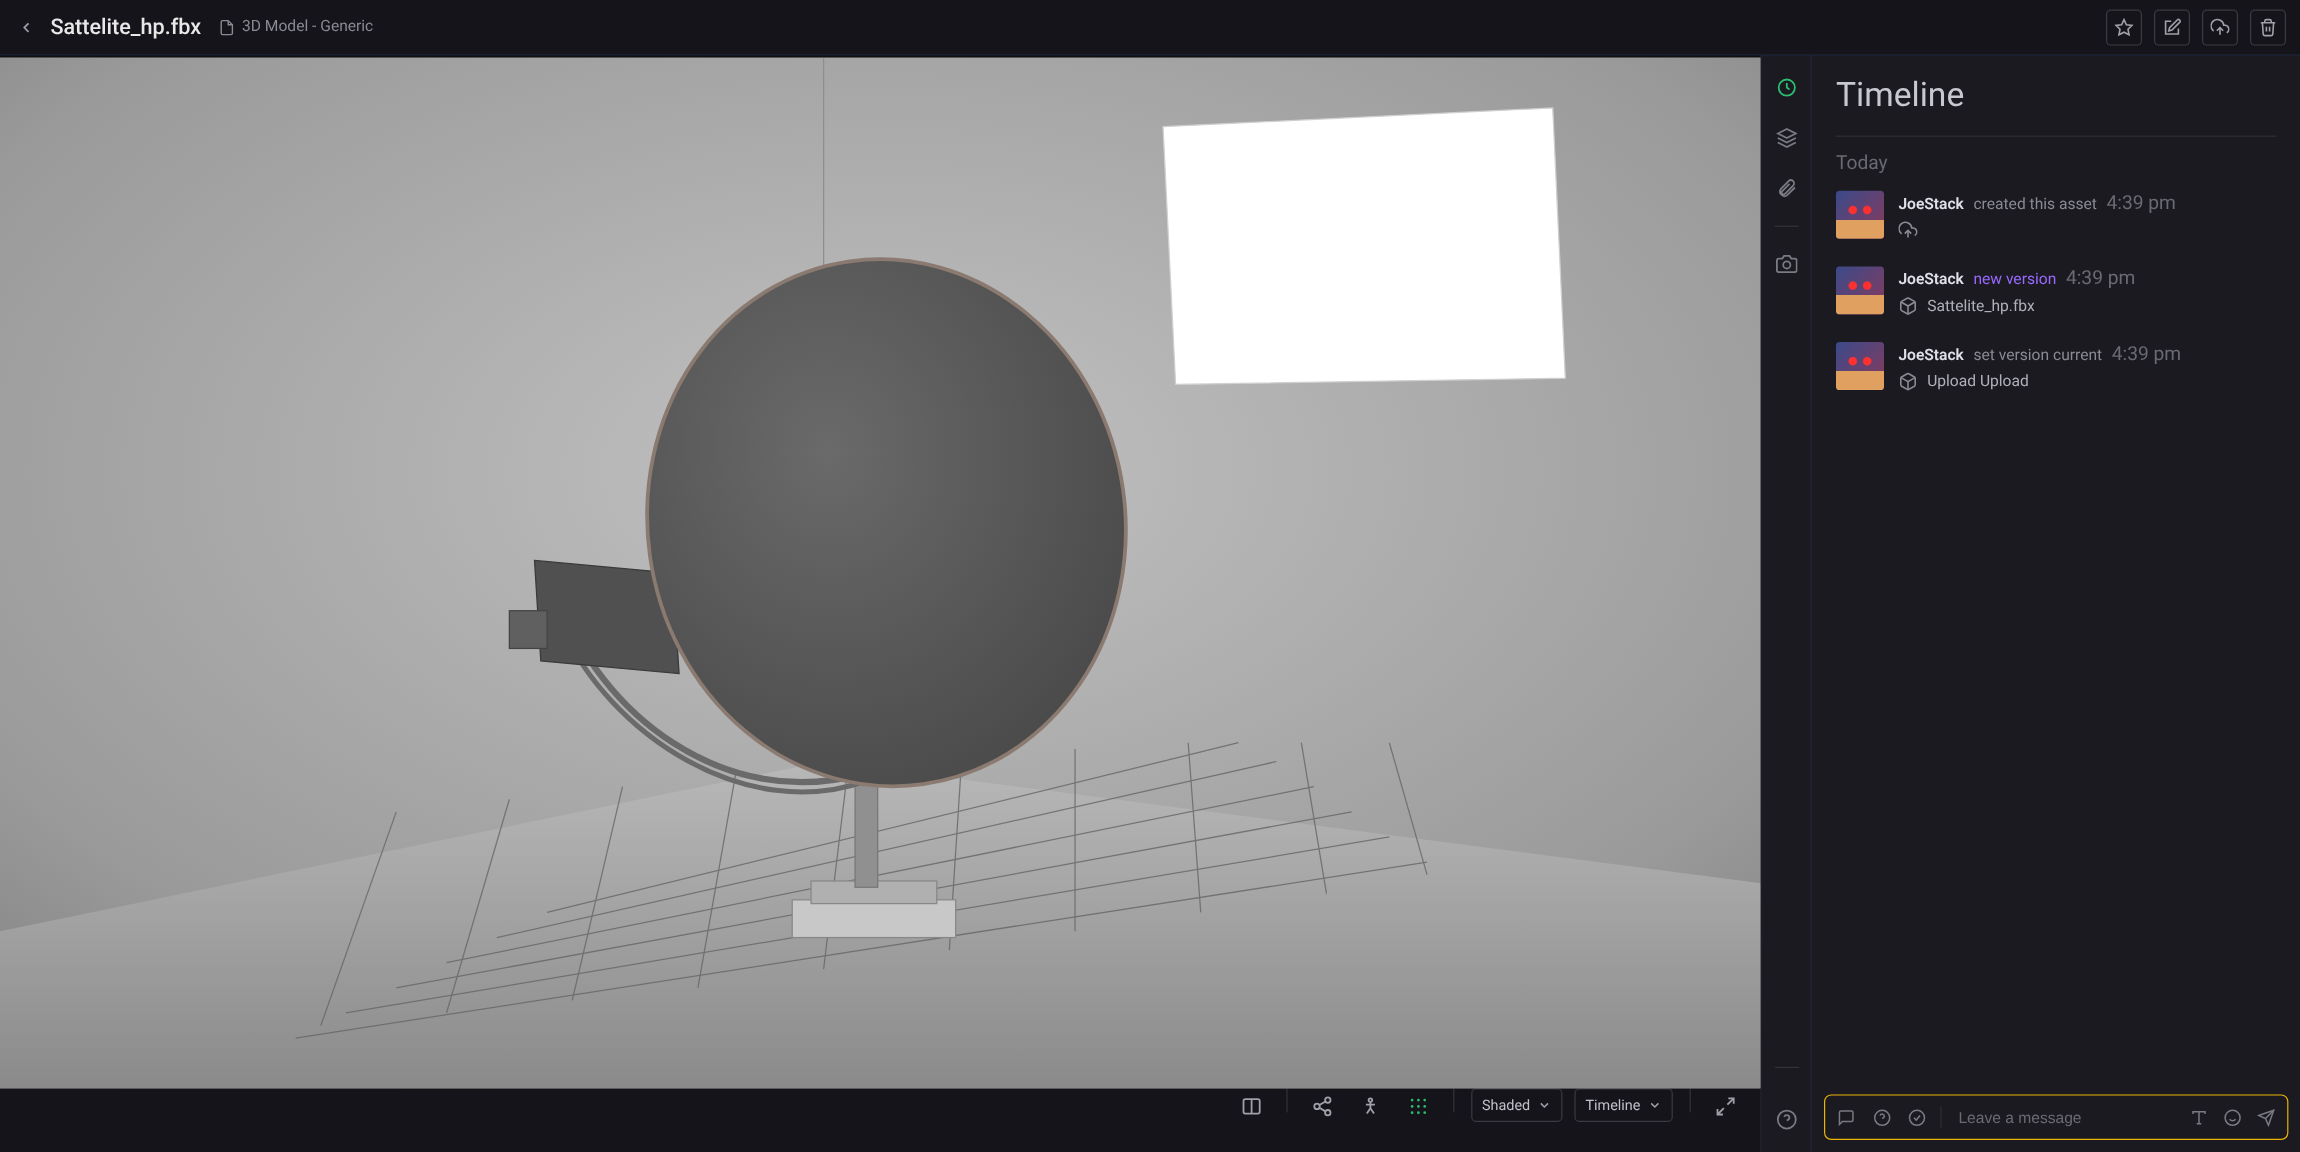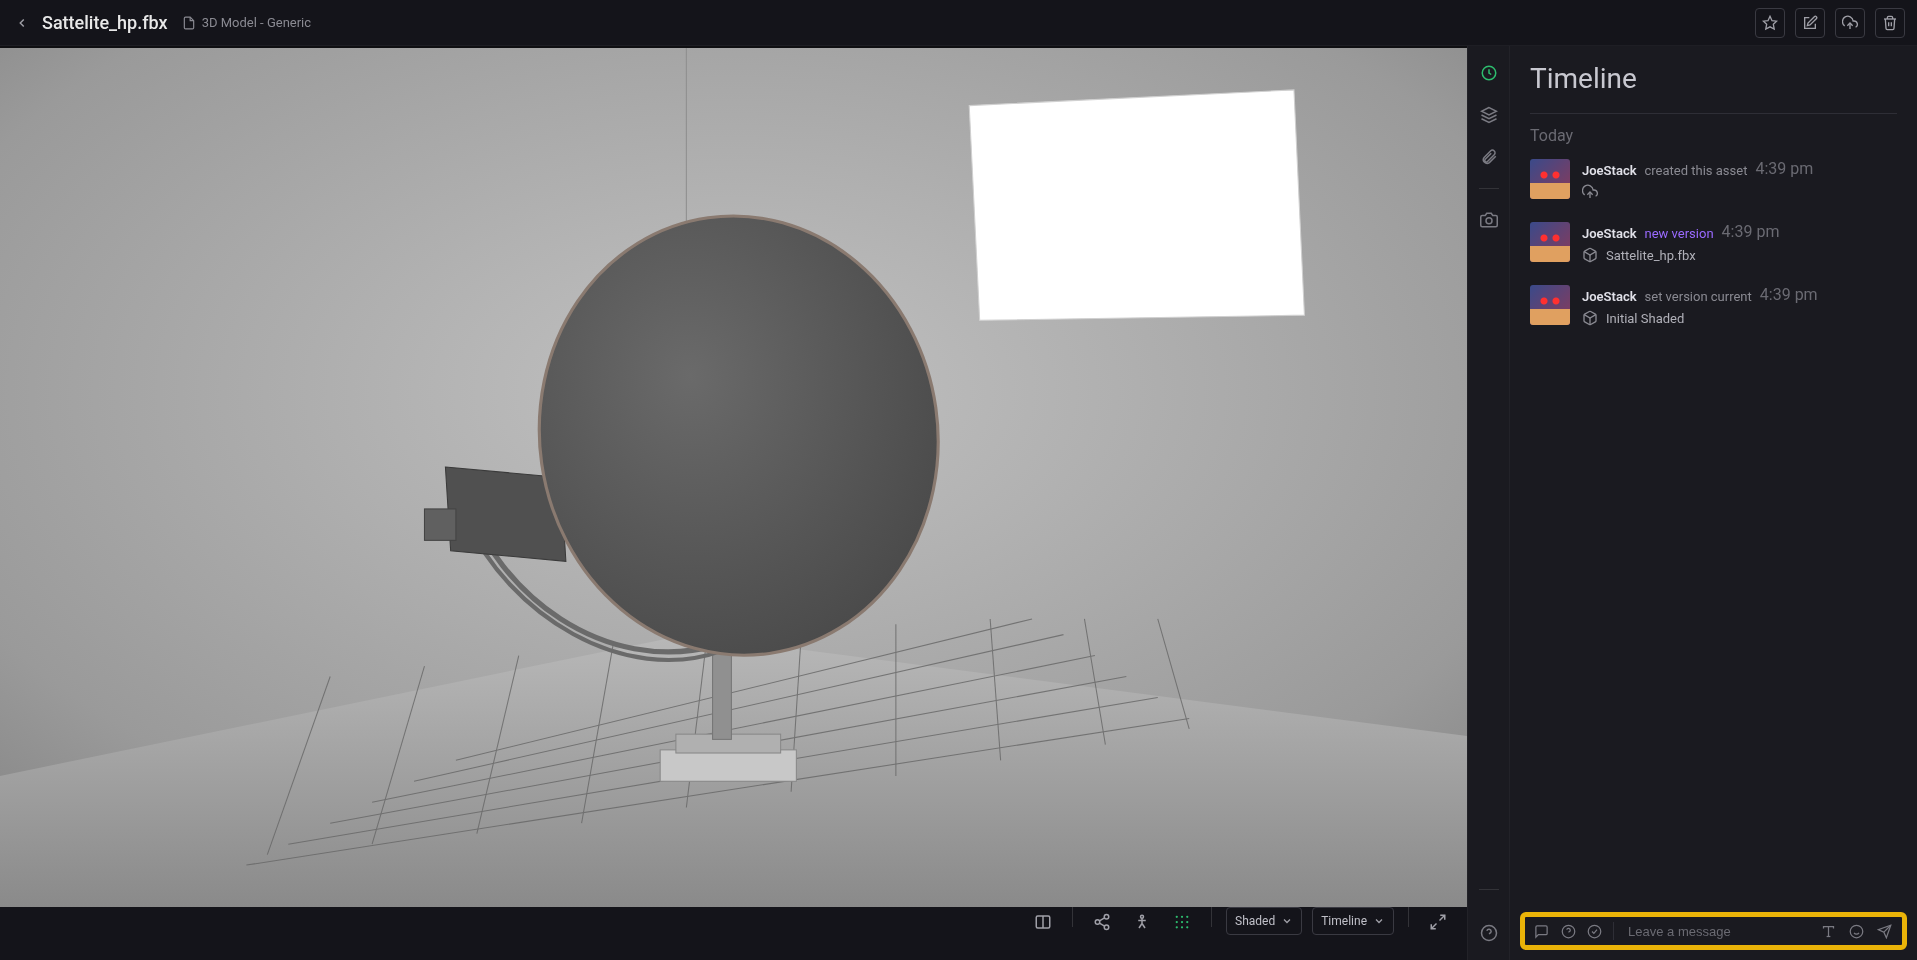--- a/index.html
+++ b/index.html
@@ -38,21 +38,21 @@
      linear-gradient(#0000 60%, #e0a060 60%);
   }
   .entry-body { flex:1; min-width:0; }
   .entry-line1 { display:flex; gap:8px; align-items:flex-end; font-size:13px; }
   .entry-user { font-weight:600; color:#e0e0e8; }
   .entry-action { color:#8a8a92; }
   .entry-action.purple { color:#9a6aff; }
   .entry-time { color:#6a6a72; font-size:16px; }
   .entry-line2 { display:flex; gap:8px; align-items:center; margin-top:6px; font-size:13px; color:#b0b0b8; }
   .tiny-icon { width:16px; height:16px; color:#8a8a92; flex-shrink:0; }
-  .composer { border:5px solid #eab308; border-radius:6px; margin:10px; height:38px; display:flex; align-items:center; padding:0 6px; gap:6px; }
+  .composer { border:1px solid #eab308; border-radius:6px; margin:10px; height:38px; display:flex; align-items:center; padding:0 6px; gap:6px; }
   .comp-btn { width:24px; height:24px; display:flex; align-items:center; justify-content:center; cursor:pointer; color:#7a7a82; border-radius:4px; }
   .comp-sep { width:1px; height:18px; background:#2e2e36; margin:0 2px; }
   .comp-input { flex:1; background:transparent; border:none; outline:none; color:#c0c0c8; font-size:13px; padding:0 6px; }
   .comp-input::placeholder { color:#6a6a72; }
   .comp-right { display:flex; align-items:center; gap:4px; }
   svg { display:block; }
 </style>
 </head>
 <body>
 
@@ -321,21 +321,21 @@
               <span class="entry-user">JoeStack</span>
               <span class="entry-action">set version current</span>
               <span class="entry-time">4:39 pm</span>
             </div>
             <div class="entry-line2">
               <svg class="tiny-icon" viewBox="0 0 24 24" fill="none" stroke="currentColor" stroke-width="2">
                   <path d="M21 16V8a2 2 0 0 0-1-1.73l-7-4a2 2 0 0 0-2 0l-7 4A2 2 0 0 0 3 8v8a2 2 0 0 0 1 1.73l7 4a2 2 0 0 0 2 0l7-4A2 2 0 0 0 21 16z"></path>
                   <polyline points="3.3 7 12 12 20.7 7"></polyline>
                   <line x1="12" y1="22" x2="12" y2="12"></line>
                 </svg>
-              <span>Initial Shaded</span>
+              <span>Upload Upload</span>
             </div>
           </div>
         </div>
 
       </div>
 
       <div class="composer">
         <div class="comp-btn">
           <svg width="15" height="15" viewBox="0 0 24 24" fill="none" stroke="currentColor" stroke-width="2">
               <path d="M21 15a2 2 0 0 1-2 2H7l-4 4V5a2 2 0 0 1 2-2h14a2 2 0 0 1 2 2z"></path>

